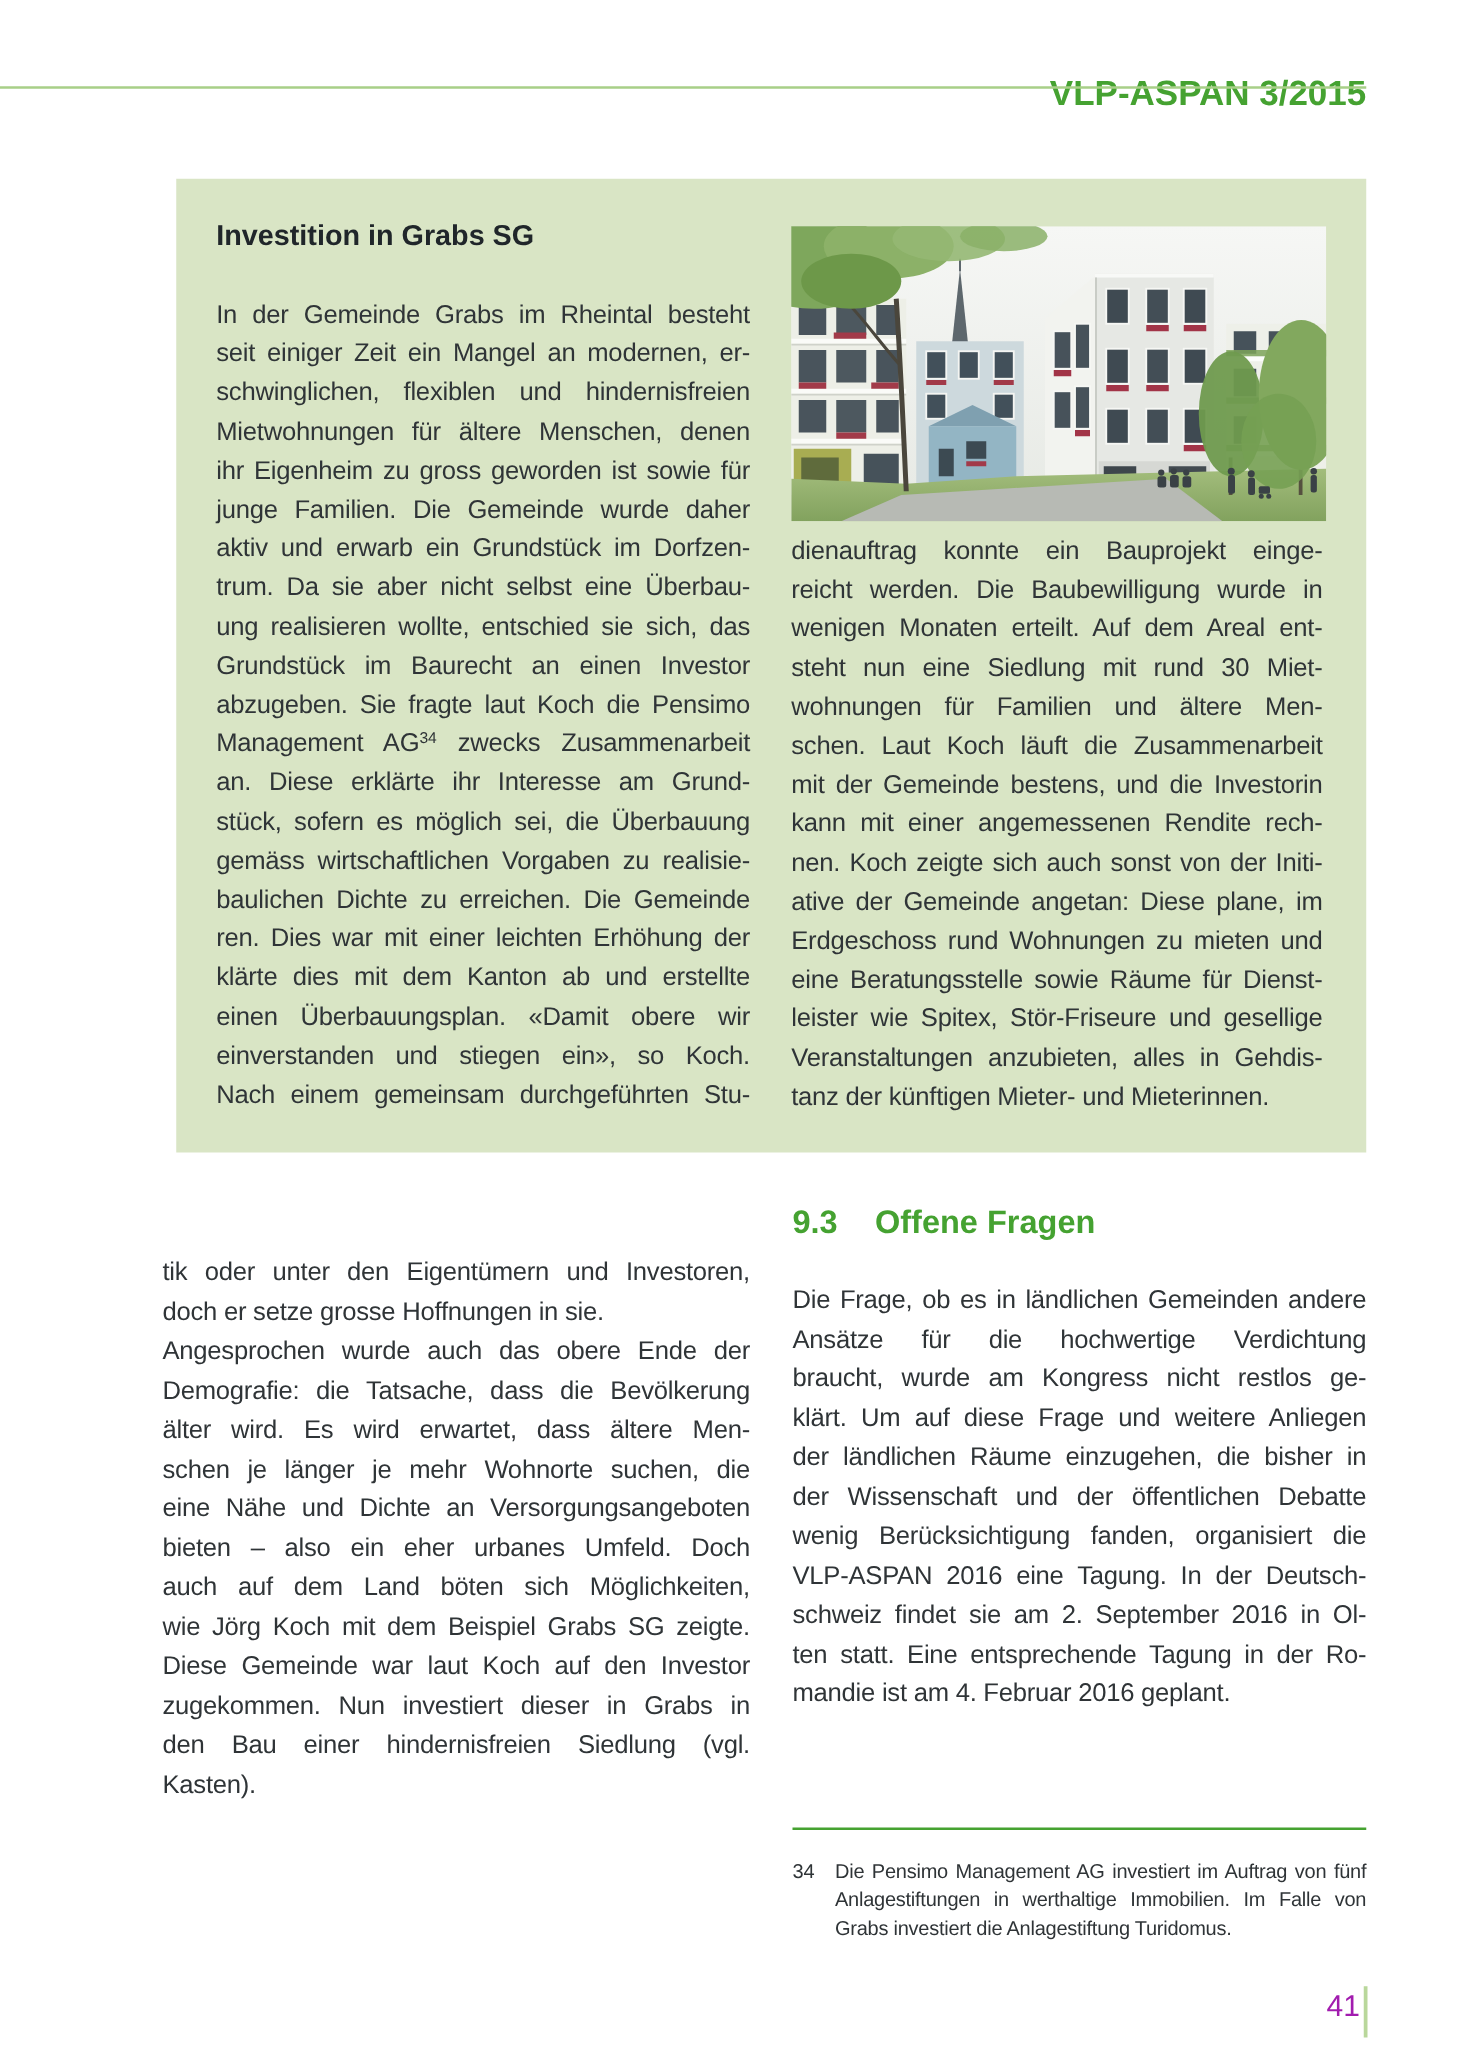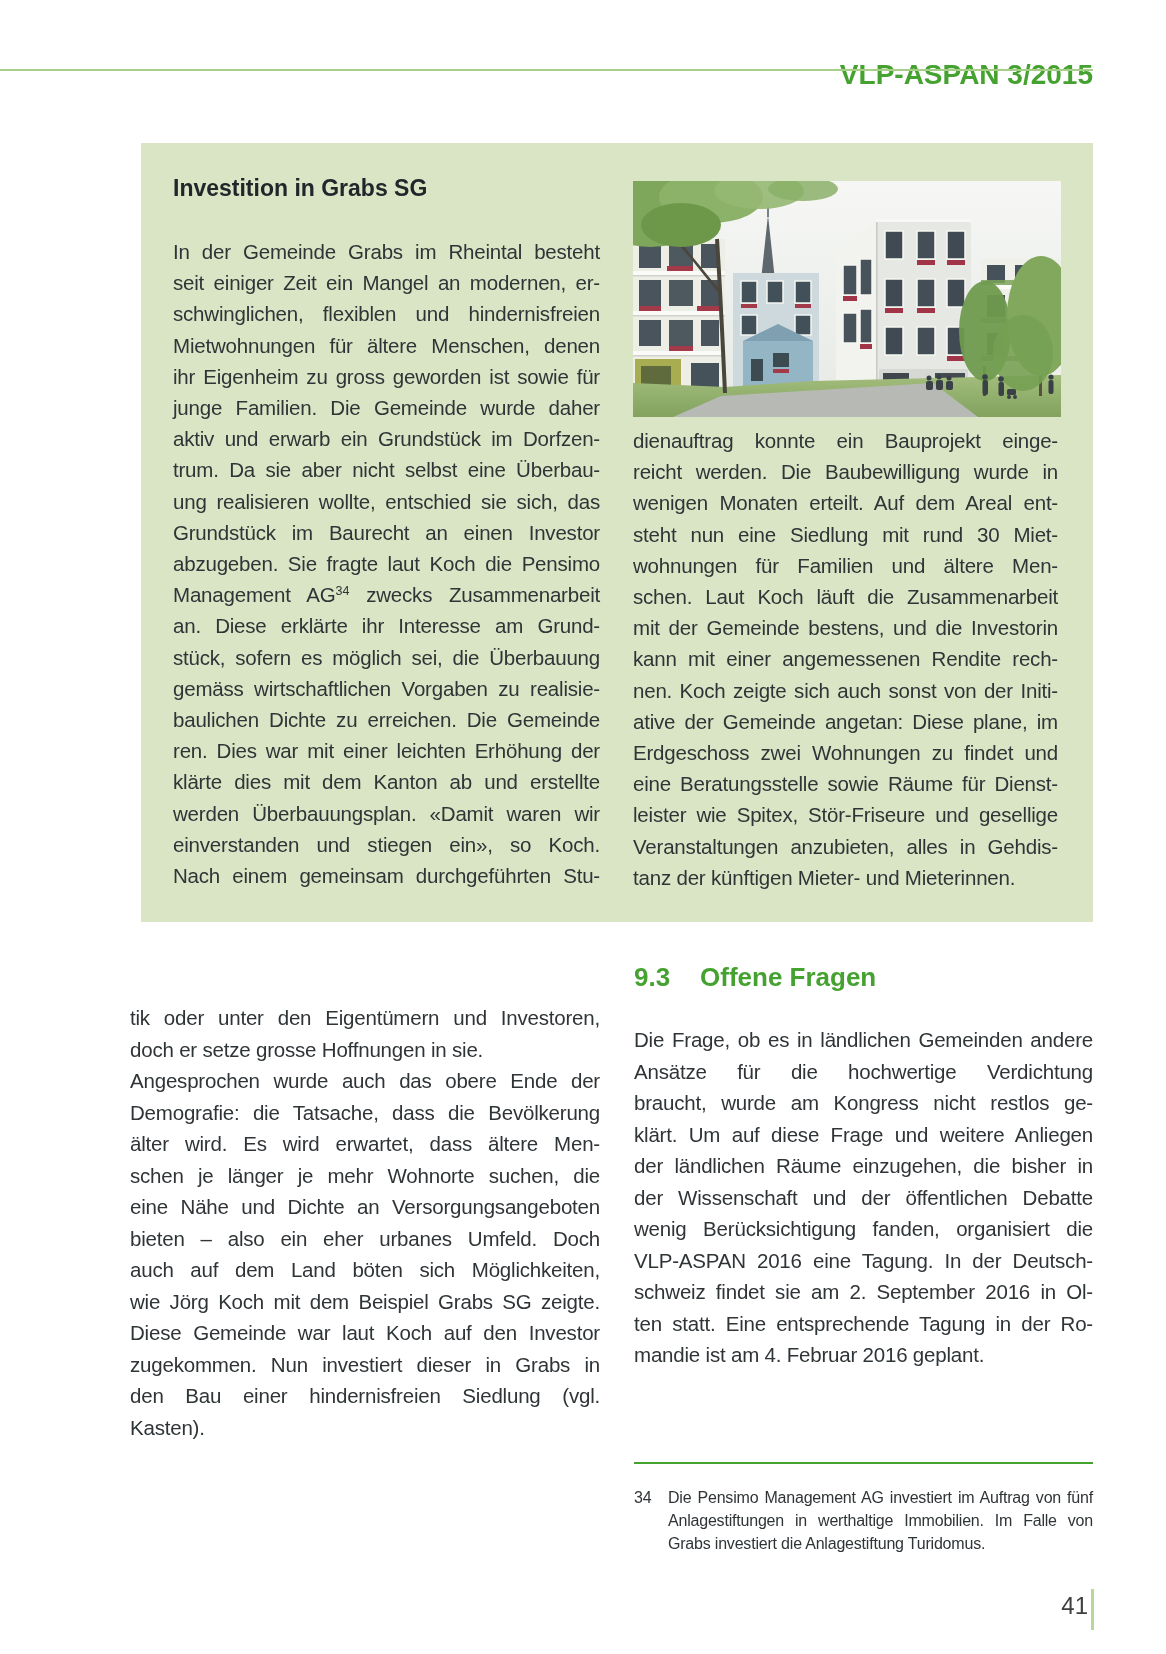--- a/index.html
+++ b/index.html
@@ -56,21 +56,21 @@
   }
   .footnote {
     position:absolute; left:634px; top:1486px; width:459px;
     display:flex; align-items:flex-start;
     font-size:16px; line-height:23.2px; letter-spacing:-0.1px;
   }
   .fn-num { width:34px; flex:0 0 34px; }
   .fn-text { flex:1 1 auto; }
   .page-number {
     position:absolute; right:78px; top:1592px;
-    font-size:24px; color:#404040;
+    font-size:24px; color:#a21caf;
   }
   .page-bar {
     position:absolute; left:1091px; top:1589px; width:3px; height:41px; background:#b9d79b;
   }
 </style>
 </head>
 <body>
 
 <div class="page">
 
@@ -92,21 +92,21 @@
         <div class="tline">ung realisieren wollte, entschied sie sich, das</div>
         <div class="tline">Grundstück im Baurecht an einen Investor</div>
         <div class="tline">abzugeben. Sie fragte laut Koch die Pensimo</div>
         <div class="tline">Management AG<sup>34</sup> zwecks Zusammenarbeit</div>
         <div class="tline">an. Diese erklärte ihr Interesse am Grund-</div>
         <div class="tline">stück, sofern es möglich sei, die Überbauung</div>
         <div class="tline">gemäss wirtschaftlichen Vorgaben zu realisie-</div>
         <div class="tline">baulichen Dichte zu erreichen. Die Gemeinde</div>
         <div class="tline">ren. Dies war mit einer leichten Erhöhung der</div>
         <div class="tline">klärte dies mit dem Kanton ab und erstellte</div>
-        <div class="tline">werden Überbauungsplan. «Damit waren wir</div>
+        <div class="tline">einen Überbauungsplan. «Damit obere wir</div>
         <div class="tline">einverstanden und stiegen ein», so Koch.</div>
         <div class="tline">Nach einem gemeinsam durchgeführten Stu-</div>
       </div>
 
     <svg class="box-image" viewBox="0 0 428 236" preserveAspectRatio="none" role="img">
       <defs>
         <linearGradient id="sky" x1="0" y1="0" x2="0" y2="1">
           <stop offset="0" stop-color="#f6f7f5"></stop>
             <stop offset="1" stop-color="#e6e9e4"></stop>
         </linearGradient>
@@ -258,21 +258,21 @@
         <div class="tline">dienauftrag konnte ein Bauprojekt einge-</div>
         <div class="tline">reicht werden. Die Baubewilligung wurde in</div>
         <div class="tline">wenigen Monaten erteilt. Auf dem Areal ent-</div>
         <div class="tline">steht nun eine Siedlung mit rund 30 Miet-</div>
         <div class="tline">wohnungen für Familien und ältere Men-</div>
         <div class="tline">schen. Laut Koch läuft die Zusammenarbeit</div>
         <div class="tline">mit der Gemeinde bestens, und die Investorin</div>
         <div class="tline">kann mit einer angemessenen Rendite rech-</div>
         <div class="tline">nen. Koch zeigte sich auch sonst von der Initi-</div>
         <div class="tline">ative der Gemeinde angetan: Diese plane, im</div>
-        <div class="tline">Erdgeschoss zwei Wohnungen zu findet und</div>
+        <div class="tline">Erdgeschoss rund Wohnungen zu mieten und</div>
         <div class="tline">eine Beratungsstelle sowie Räume für Dienst-</div>
         <div class="tline">leister wie Spitex, Stör-Friseure und gesellige</div>
         <div class="tline">Veranstaltungen anzubieten, alles in Gehdis-</div>
         <div class="tline end">tanz der künftigen Mieter- und Mieterinnen.</div>
       </div>
   </section>
 
   <div class="main-left cols">
       <div class="tline">tik oder unter den Eigentümern und Investoren,</div>
       <div class="tline end">doch er setze grosse Hoffnungen in sie.</div>

